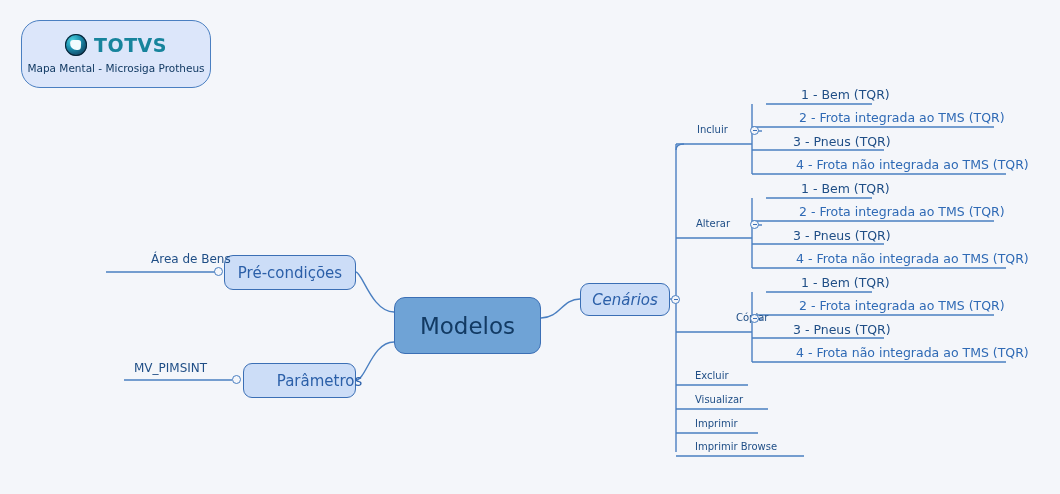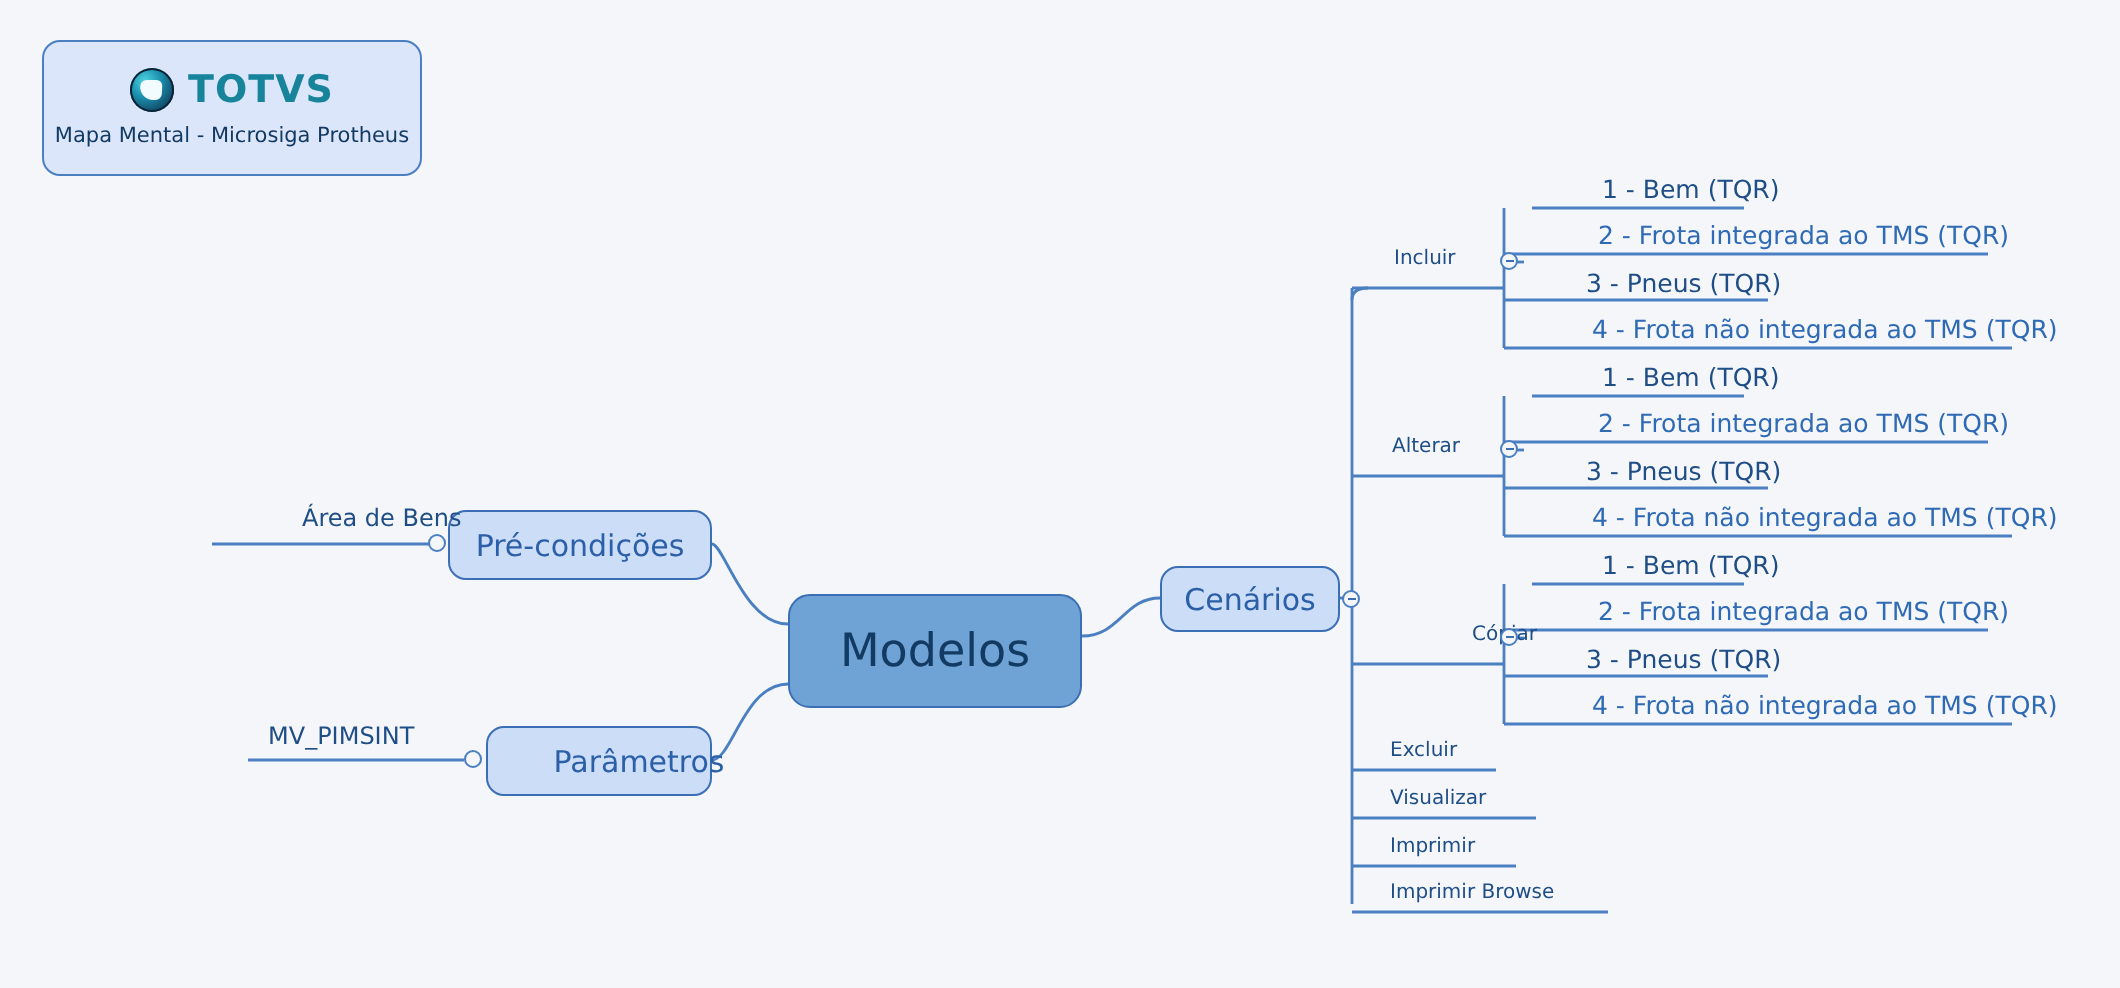--- a/index.html
+++ b/index.html
@@ -28,21 +28,21 @@
     pointer-events: none;
   }
 
   
   .logo-card {
     position: absolute;
     left: 21px; top: 20px;
     width: 190px; height: 68px;
     background: #dce6fa;
     border: 1px solid #4a7fc1;
-    border-radius: 9px;
+    border-radius: 19px;
     box-sizing: border-box;
     display: flex;
     flex-direction: column;
     align-items: center;
     justify-content: center;
     gap: 6px;
   }
   .logo-row {
     display: flex;
     align-items: center;
@@ -212,21 +212,21 @@
   </div>
   <span class="toggle plain" style="left:214px; top:267px;"></span>
   <div class="label" style="left:116px; top:252px;margin-left:35px;">Área de Bens</div>
 
   <div class="node branch" style="left:243px; top:363px; width:113px; height:35px;padding-left:40px;">
     <span>Parâmetros</span>
   </div>
   <span class="toggle plain" style="left:232px; top:375px;"></span>
   <div class="label" style="left:134px; top:361px;">MV_PIMSINT</div>
 
-  <div class="node branch" style="left:580px; top:283px; width:90px; height:33px;">
+  <div class="node branch" style="left:580px; top:283px; width:90px; height:33px;font-style:italic;">
     <span>Cenários</span>
   </div>
   <span class="toggle" style="left:671px; top:295px;"></span>
 
   <div class="label lvl2" style="left:697px; top:123px;">Incluir</div>
   <span class="toggle" style="left:750px; top:126px;"></span>
 
   <div class="label sub" style="left:777px; top:88px;">1 - Bem (TQR)</div>
   <div class="label sub alt" style="left:775px; top:111px;">2 - Frota integrada ao TMS (TQR)</div>
   <div class="label sub" style="left:769px; top:135px;">3 - Pneus (TQR)</div>

